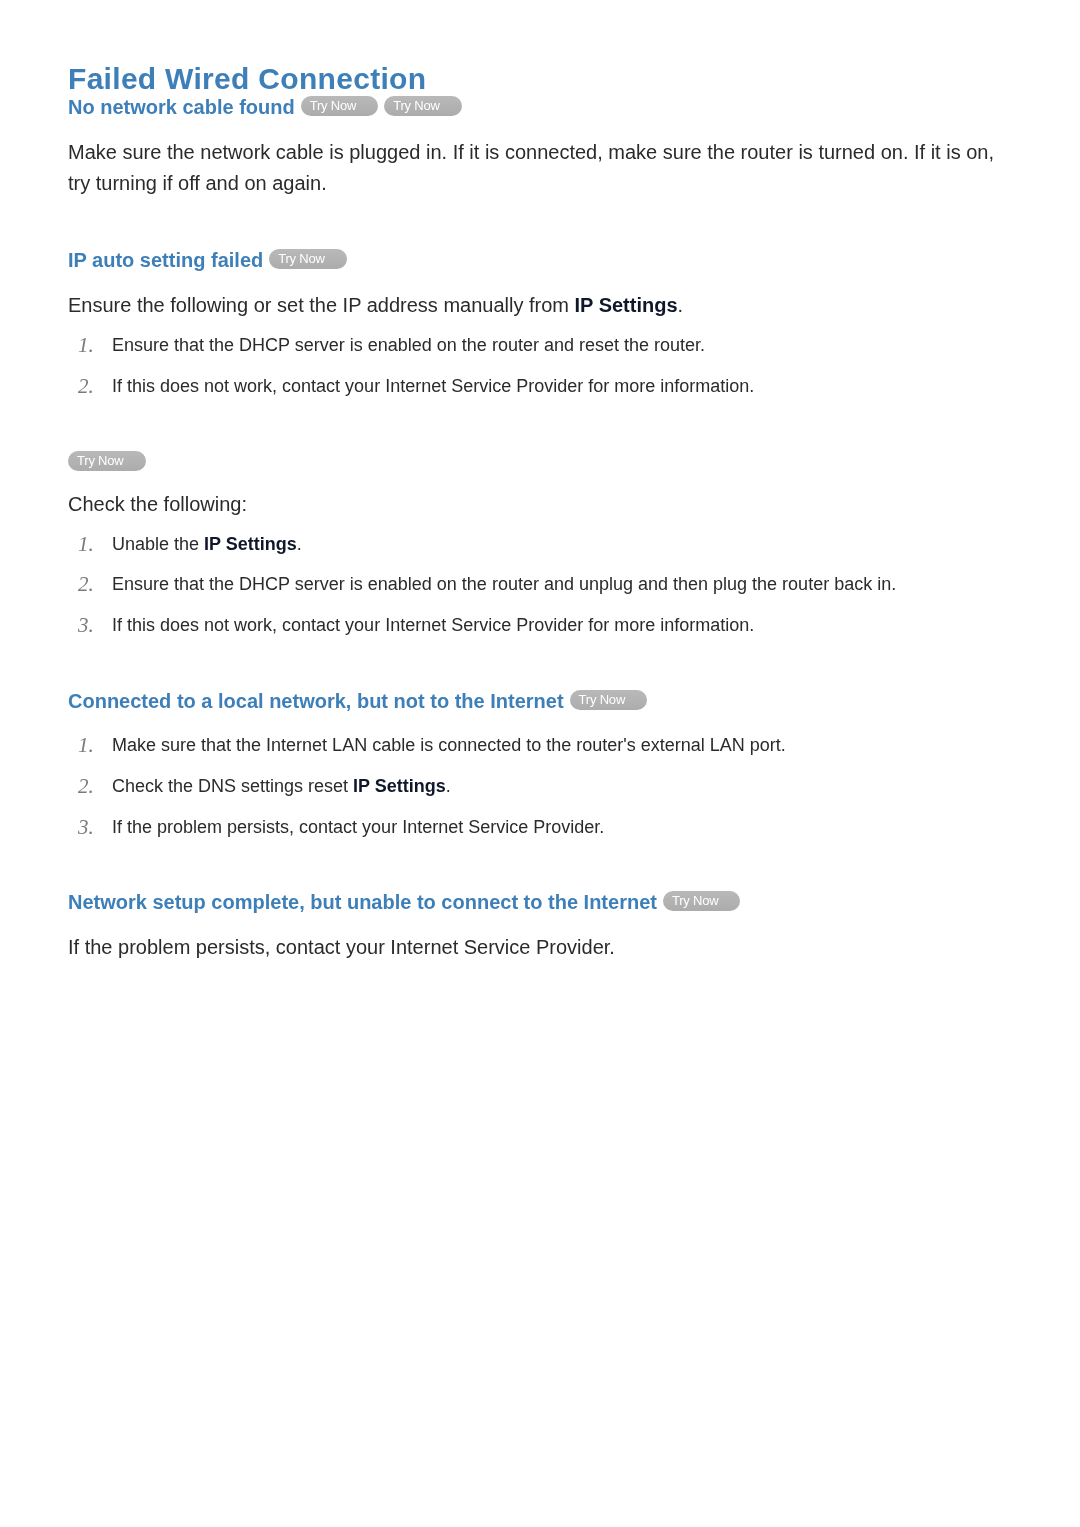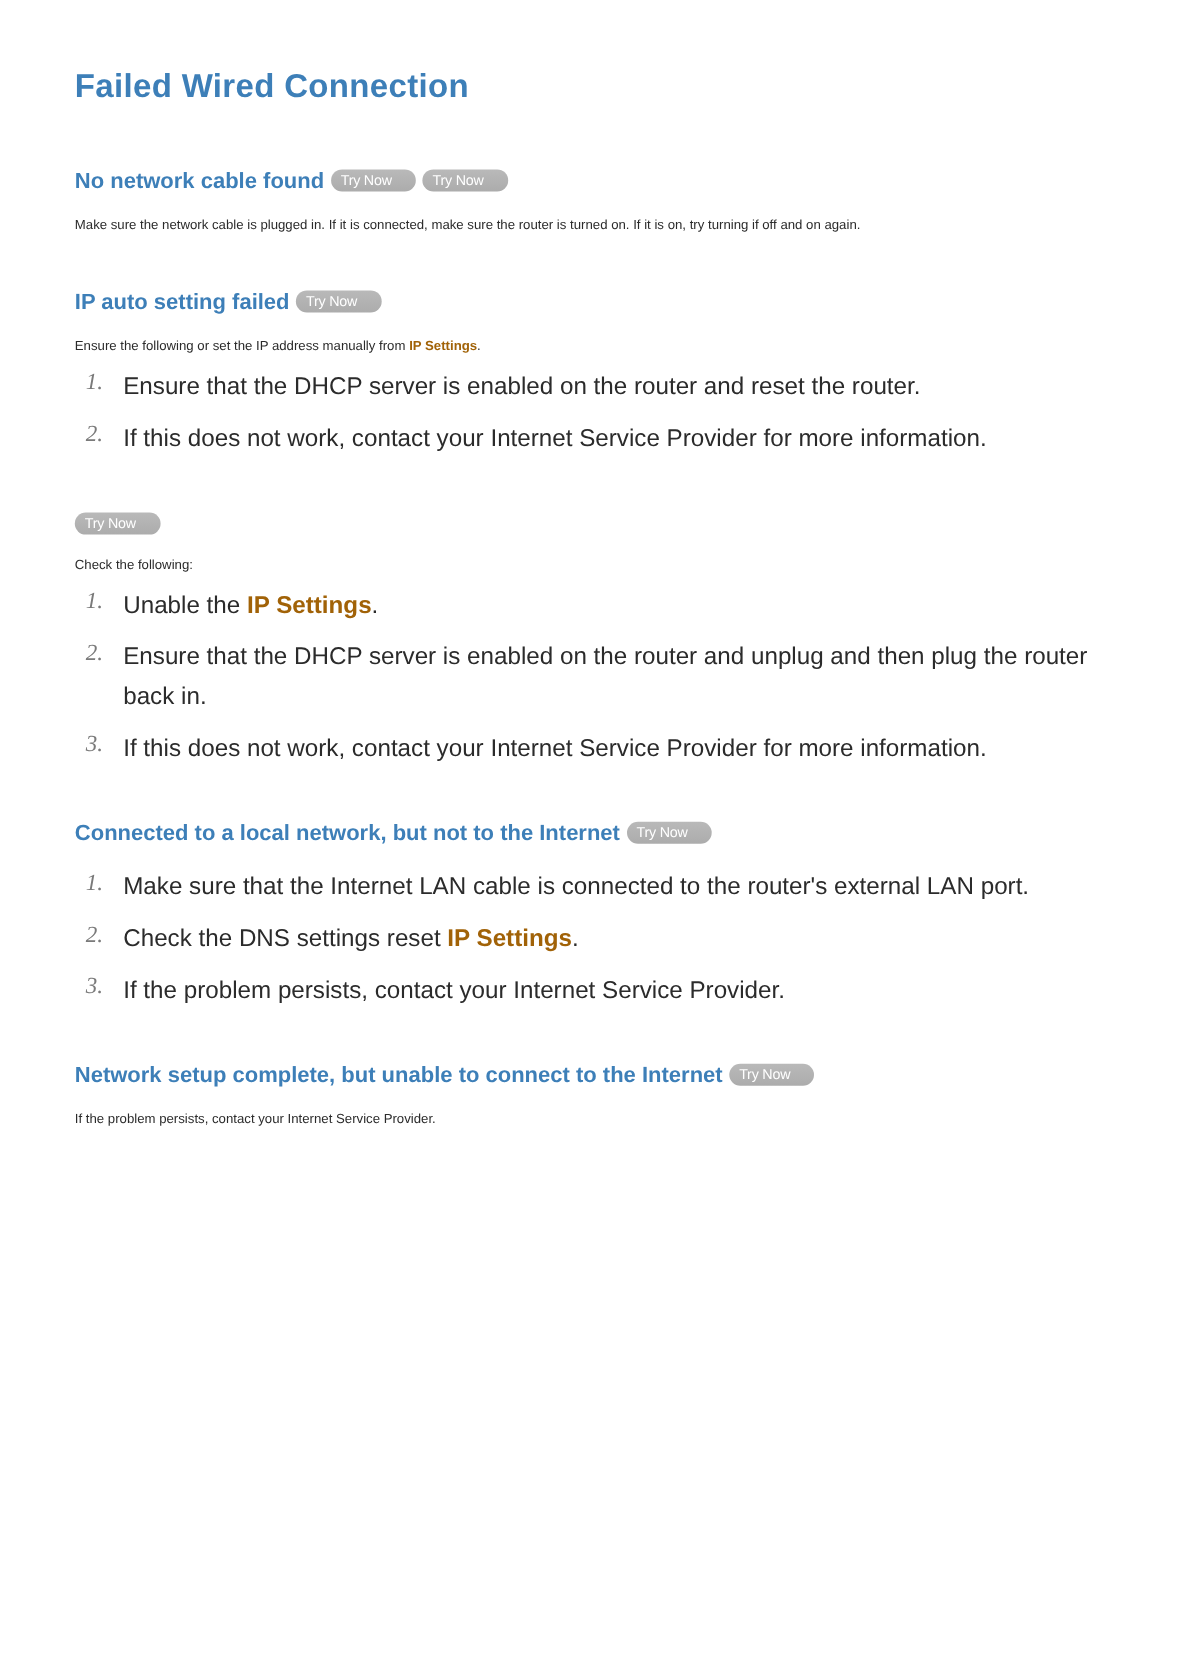--- a/index.html
+++ b/index.html
@@ -12,21 +12,20 @@
       background: #fff;
       width: 1080px;
       min-height: 1527px;
       padding: 62px 68px 68px 68px;
       color: #2b2b2b;
     }
     h1 {
       color: #3d7fb8;
       font-size: 30px;
       font-weight: bold;
-      margin-bottom: 58px;
       letter-spacing: 0.3px;
     }
     .section {
       margin-bottom: 50px;
     }
     .section-heading {
       color: #3d7fb8;
       font-size: 20px;
       font-weight: bold;
       margin-bottom: 18px;
@@ -42,51 +41,51 @@
       font-size: 13px;
       font-weight: normal;
       padding: 2px 22px 3px 9px;
       border-radius: 10px;
       border: none;
       cursor: pointer;
       vertical-align: middle;
       letter-spacing: -0.2px;
     }
     p.body-text {
-      font-size: 12px;
+      font-size: 20px;
       line-height: 1.55;
       color: #2b2b2b;
       margin-bottom: 8px;
     }
     ol {
       list-style: none;
       counter-reset: item;
       margin-top: 10px;
     }
     ol li {
       counter-increment: item;
-      font-size: 22px;
+      font-size: 18px;
       line-height: 1.6;
       color: #2b2b2b;
       padding-left: 44px;
       position: relative;
       margin-bottom: 12px;
     }
     ol li::before {
       content: counter(item) ".";
       position: absolute;
       left: 10px;
       top: -2px;
       font-style: italic;
       font-family: Georgia, 'Times New Roman', serif;
       font-size: 21px;
       color: #7a7a7a;
     }
     .link-text {
-      color: #a16207;
+      color: #0f172a;
       font-weight: bold;
       text-align: center;
     }
   </style>
 </head>
 <body>
 
 <h1>Failed Wired Connection</h1>
 
 <div class="section">

